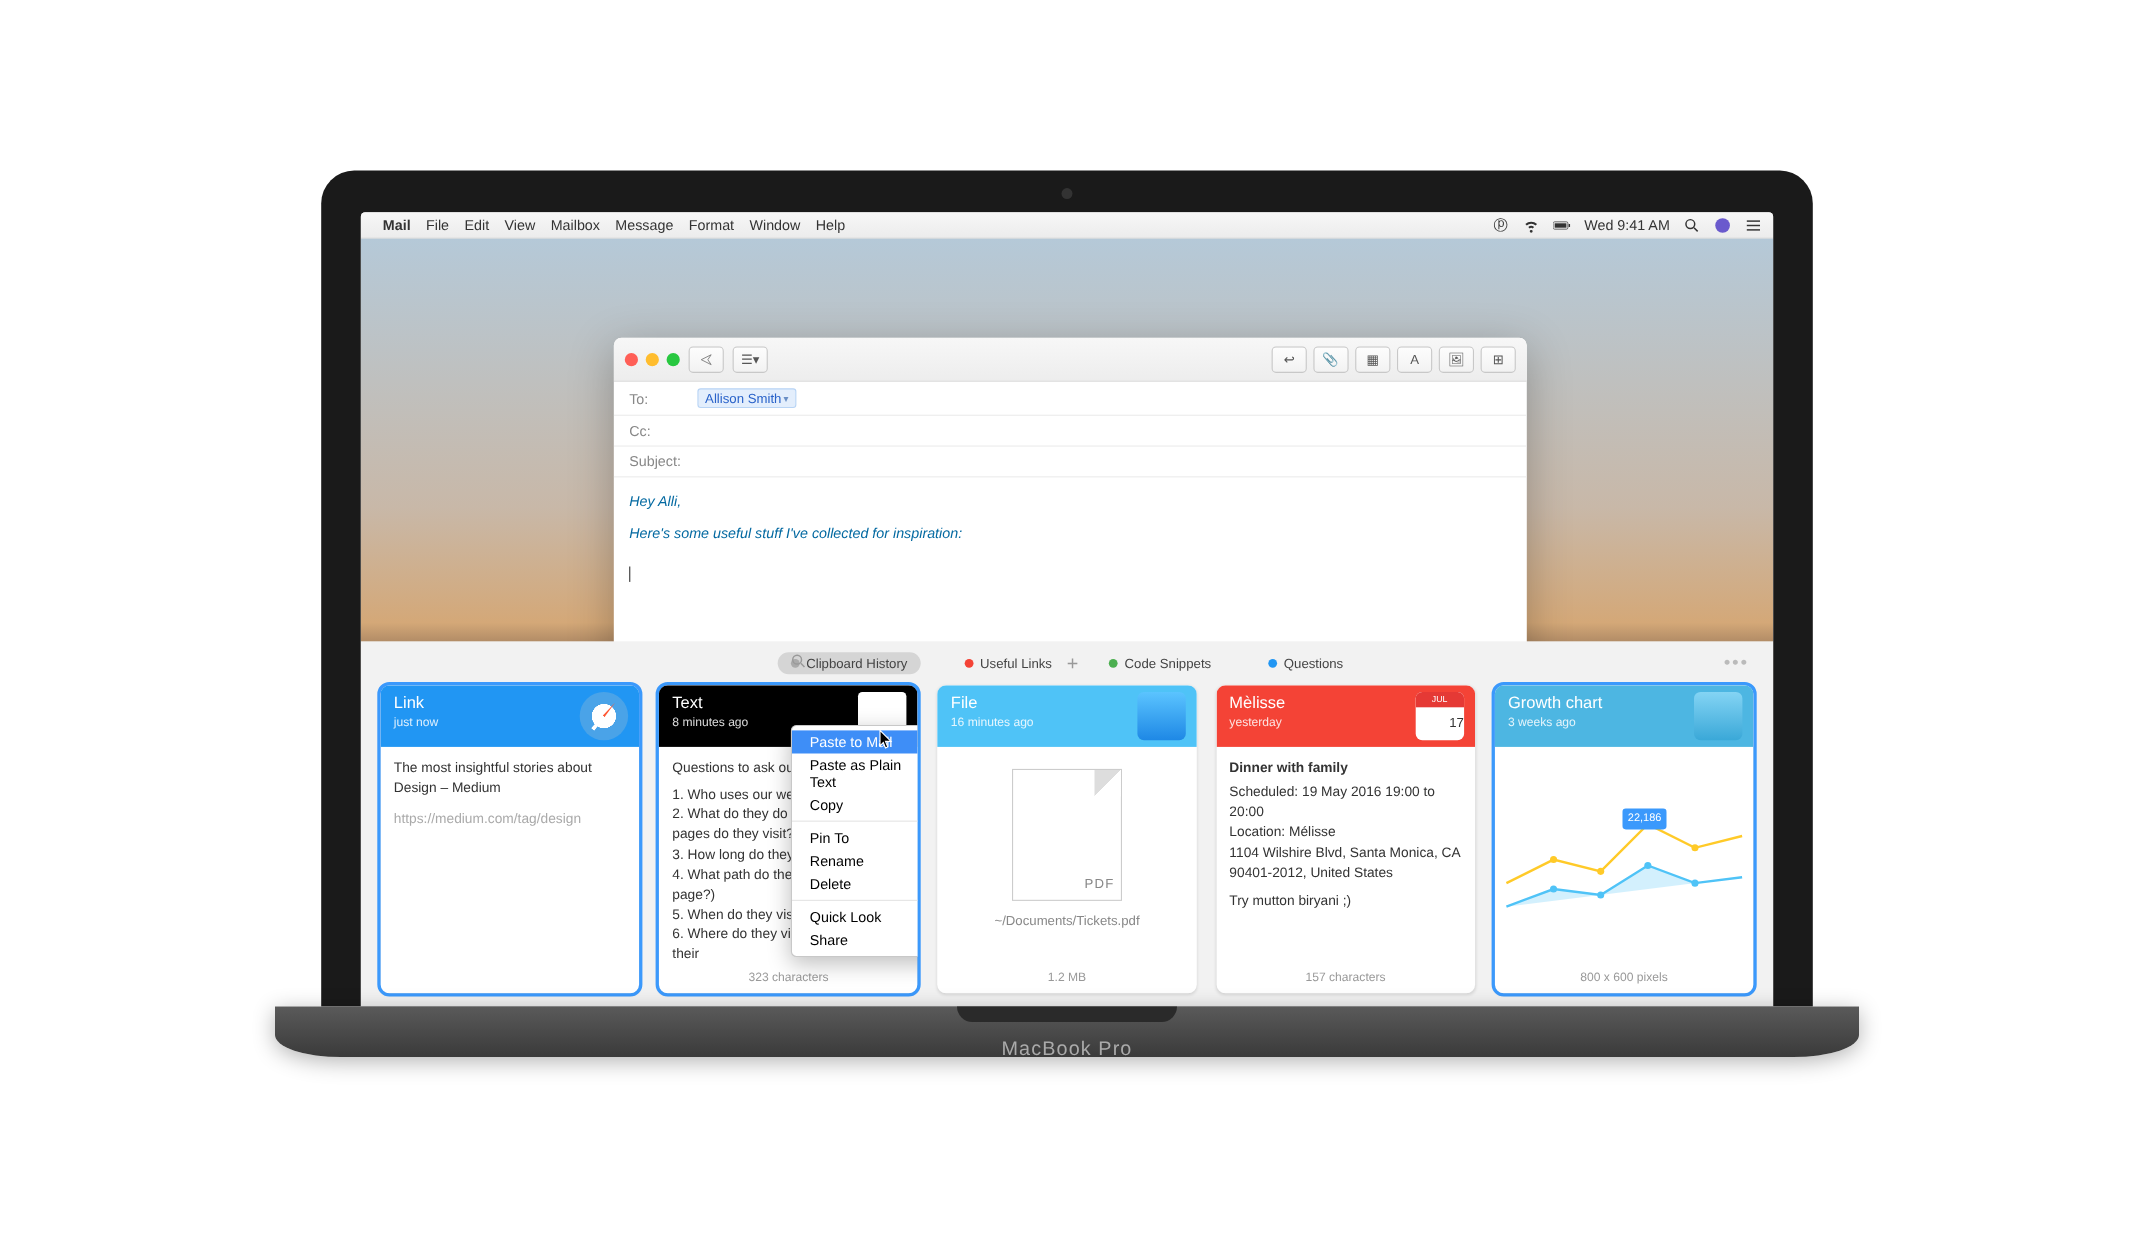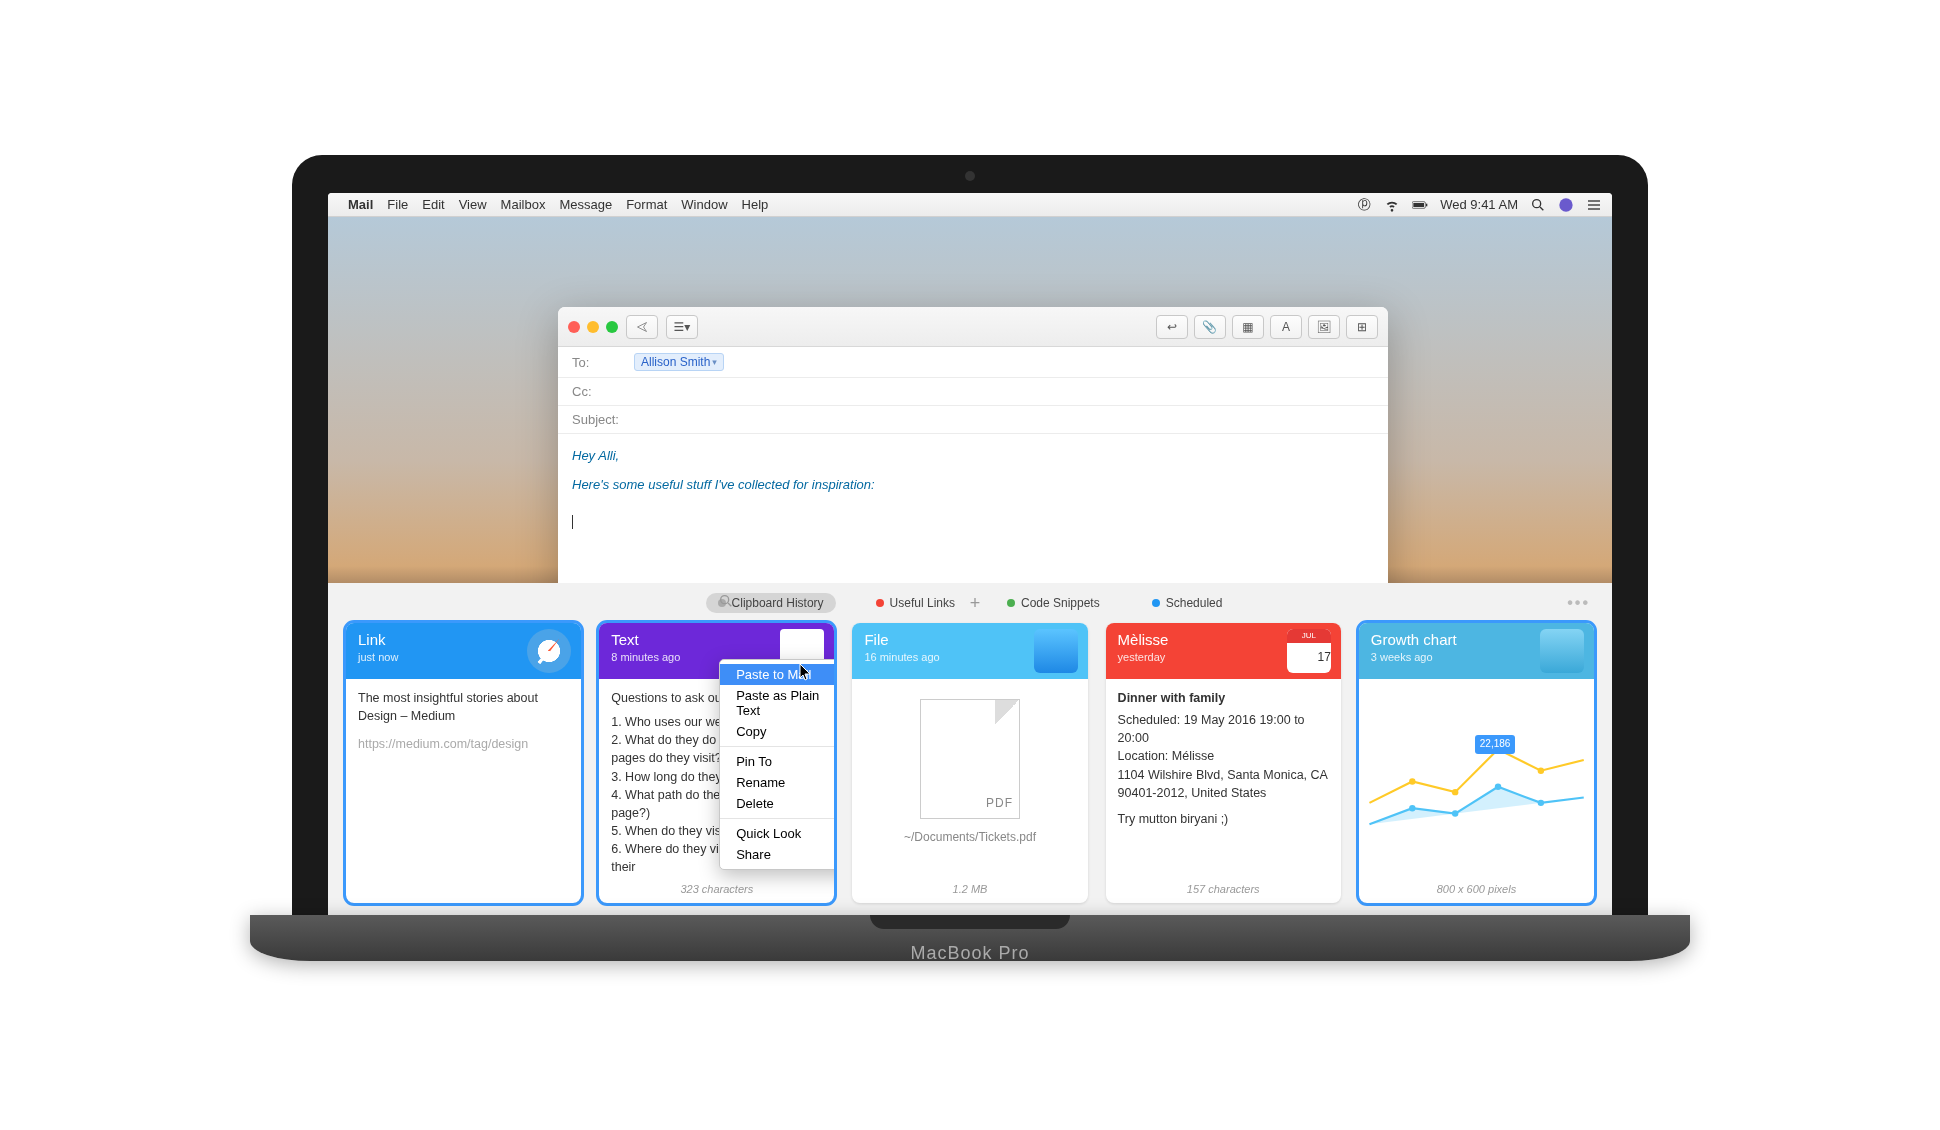--- a/index.html
+++ b/index.html
@@ -53,23 +53,23 @@
 .ph-plus { position:absolute; right:auto; color:#999; font-size:18px; }
 
 .cards { display:flex; gap:18px; padding:0 18px; height:280px; }
 .card { width:255px; border-radius:8px; background:#fff; box-shadow:0 1px 3px rgba(0,0,0,.12); overflow:hidden; display:flex; flex-direction:column; position:relative; }
 .card.selected { outline:3px solid #3b99fc; }
 .card-head { height:56px; padding:8px 12px; color:#fff; position:relative; }
 .card-head .ct { font-size:15px; font-weight:500; }
 .card-head .cm { font-size:11px; opacity:.85; margin-top:3px; }
 .card-head .cicon { position:absolute; right:10px; top:6px; width:44px; height:44px; }
 .card-body { padding:10px 12px; font-size:12.5px; color:#333; line-height:1.45; flex:1; overflow:hidden; }
-.card-foot { text-align:center; font-size:11px; color:#999; padding:6px 0 8px;font-style:italic; }
-
-.bg-blue{background:#2196f3;} .bg-yellow{background:#6d28d9;} .bg-sky{background:#4fc3f7;} .bg-red{background:#f44336;} .bg-teal{background:#4db6e2;}
+.card-foot { text-align:center; font-size:11px; color:#999; padding:6px 0 8px; }
+
+.bg-blue{background:#2196f3;} .bg-yellow{background:#000000;} .bg-sky{background:#4fc3f7;} .bg-red{background:#f44336;} .bg-teal{background:#4db6e2;}
 
 
 .ctx { position:absolute; width:140px; background:#fff; border:1px solid #c8c8c8; border-radius:5px; box-shadow:0 6px 20px rgba(0,0,0,.25); font-size:13px; padding:4px 0; z-index:50; }
 .ctx .ci { padding:3px 16px; display:flex; align-items:center; justify-content:space-between; cursor:default; }
 .ctx .ci.hl { background:#3e8ef7; color:#fff; }
 .ctx hr { border:none; border-top:1px solid #e4e4e4; margin:4px 0; }
 
 .safari-icon { width:44px; height:44px; border-radius:50%; background:radial-gradient(circle,#fff 35%,#4aa3e8 36%); position:relative; }
 .safari-icon::after{content:"";position:absolute;left:50%;top:50%;width:4px;height:32px;background:linear-gradient(180deg,#ff5733 50%,#fff 50%);transform:translate(-50%,-50%) rotate(40deg);clip-path:polygon(50% 0,100% 100%,0 100%);}
 
@@ -201,21 +201,21 @@
             <span class="pill">
               <span class="dot" style="background:#f44336"></span>
               <span>Useful Links</span>
             </span>
             <span class="pill">
               <span class="dot" style="background:#4caf50"></span>
               <span>Code Snippets</span>
             </span>
             <span class="pill">
               <span class="dot" style="background:#2196f3"></span>
-              <span>Scheduled</span>
+              <span>Questions</span>
             </span>
             <span class="ph-plus" style="margin-left:10px;">+</span>
             <span class="ph-more">•••</span>
           </div>
 
           <div class="cards">
 
             <div class="card selected">
               <div class="card-head bg-blue">
                 <div class="ct">Link</div>

